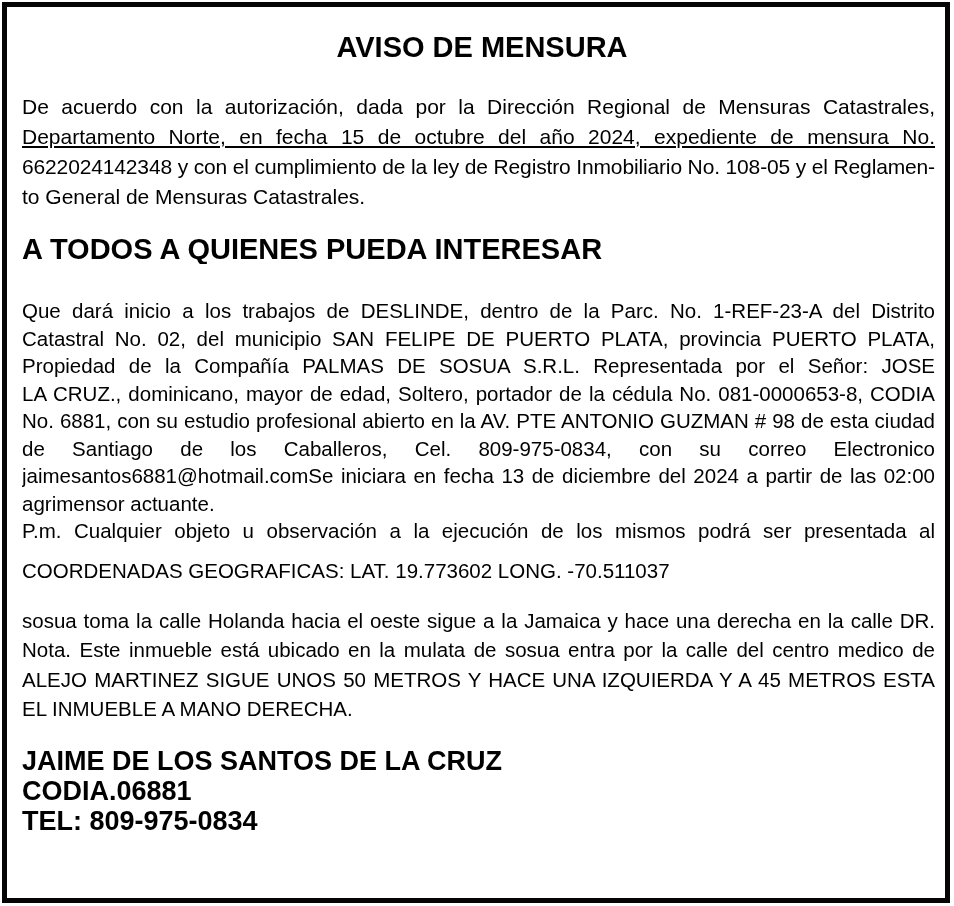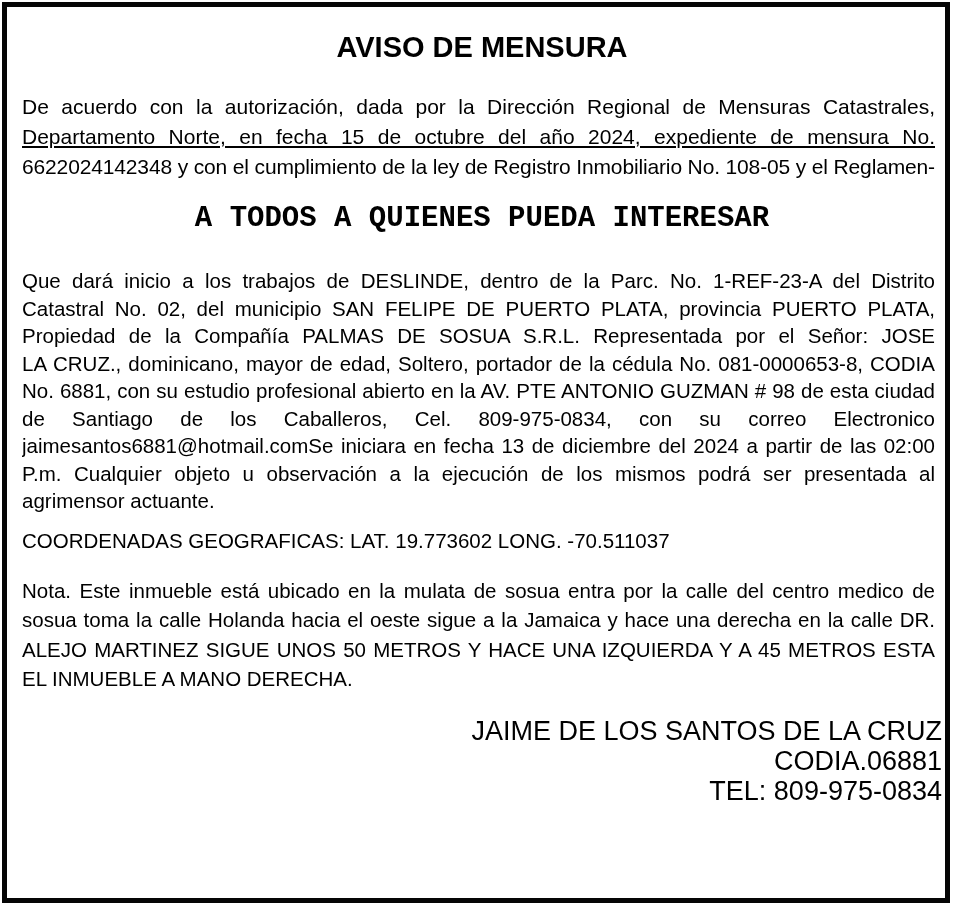--- a/index.html
+++ b/index.html
@@ -41,22 +41,21 @@
     font-size: 29px;
     line-height: 30px;
     font-weight: bold;
     text-align: center;
   }
   .subheading {
     margin-top: 22px;
     font-size: 29px;
     line-height: 30px;
     font-weight: bold;
-    text-align: center;
-    font-family: Liberation Mono, monospace;
+    text-align: left;
   }
   .intro {
     margin-top: 30px;
     font-size: 21px;
     line-height: 30px;
   }
   .body-par {
     margin-top: 33px;
     font-size: 20.5px;
     line-height: 27.5px;
@@ -68,65 +67,66 @@
   }
   .note-par {
     margin-top: 22px;
     font-size: 20.5px;
     line-height: 29.5px;
   }
   .signature {
     margin-top: 22px;
     font-size: 27px;
     line-height: 30px;
-    font-weight: normal;
-    text-align: right;
+    font-weight: bold;
+    text-align: left;
   }
 </style>
 </head>
 <body>
 
 <div class="page">
   <div class="frame"></div>
 
   <div class="content">
 
     <div class="title line">
       <span>AVISO DE MENSURA</span>
     </div>
 
     <div class="intro">
       <div class="line just"><span style="word-spacing: 6.628px;">De acuerdo con la autorización, dada por la Dirección Regional de Mensuras Catastrales,</span></div>
       <div class="line just"><span style="word-spacing: 7.637px; text-decoration: underline;">Departamento Norte, en fecha 15 de octubre del año 2024, expediente de mensura No.</span></div>
       <div class="line just"><span style="letter-spacing: -0.145px;">6622024142348 y con el cumplimiento de la ley de Registro Inmobiliario No. 108-05 y el Reglamen-</span></div>
+      <div class="line"><span>to General de Mensuras Catastrales.</span></div>
     </div>
 
     <div class="subheading line">
       <span>A TODOS A QUIENES PUEDA INTERESAR</span>
     </div>
 
     <div class="body-par">
       <div class="line just"><span style="word-spacing: 5.567px;">Que dará inicio a los trabajos de DESLINDE, dentro de la Parc. No. 1-REF-23-A del Distrito</span></div>
       <div class="line just"><span style="word-spacing: 5.034px;">Catastral No. 02, del municipio SAN FELIPE DE PUERTO PLATA, provincia PUERTO PLATA,</span></div>
       <div class="line just"><span style="word-spacing: 7.65px;">Propiedad de la Compañía PALMAS DE SOSUA S.R.L. Representada por el Señor: JOSE</span></div>
       <div class="line just"><span style="word-spacing: 1.333px;">LA CRUZ., dominicano, mayor de edad, Soltero, portador de la cédula No. 081-0000653-8, CODIA</span></div>
       <div class="line just"><span style="word-spacing: 0.304px;">No. 6881, con su estudio profesional abierto en la AV. PTE ANTONIO GUZMAN # 98 de esta ciudad</span></div>
       <div class="line just"><span style="word-spacing: 21.558px; text-align: right;">de Santiago de los Caballeros, Cel. 809-975-0834, con su correo Electronico</span></div>
       <div class="line just"><span style="word-spacing: 1.833px;">jaimesantos6881@hotmail.comSe iniciara en fecha 13 de diciembre del 2024 a partir de las 02:00</span></div>
+      <div class="line"><span>agrimensor actuante.</span></div>
       <div class="line just"><span style="word-spacing: 6.799px;">P.m. Cualquier objeto u observación a la ejecución de los mismos podrá ser presentada al</span></div>
-      <div class="line"><span>agrimensor actuante.</span></div>
     </div>
 
     <div class="coords line">
       <span>COORDENADAS GEOGRAFICAS: LAT. 19.773602 LONG. -70.511037</span>
     </div>
 
     <div class="note-par">
+      <div class="line just"><span style="word-spacing: 1.211px;">sosua toma la calle Holanda hacia el oeste sigue a la Jamaica y hace una derecha en la calle DR.</span></div>
       <div class="line just"><span style="word-spacing: 2.76px;">Nota. Este inmueble está ubicado en la mulata de sosua entra por la calle del centro medico de</span></div>
-      <div class="line just"><span style="word-spacing: 1.211px;">sosua toma la calle Holanda hacia el oeste sigue a la Jamaica y hace una derecha en la calle DR.</span></div>
       <div class="line just"><span style="word-spacing: 1.5px;">ALEJO MARTINEZ SIGUE UNOS 50 METROS Y HACE UNA IZQUIERDA Y A 45 METROS ESTA</span></div>
       <div class="line"><span>EL INMUEBLE A MANO DERECHA.</span></div>
     </div>
 
     <div class="signature">
       <div class="line"><span>JAIME DE LOS SANTOS DE LA CRUZ</span></div>
       <div class="line"><span>CODIA.06881</span></div>
       <div class="line"><span>TEL: 809-975-0834</span></div>
     </div>
 

